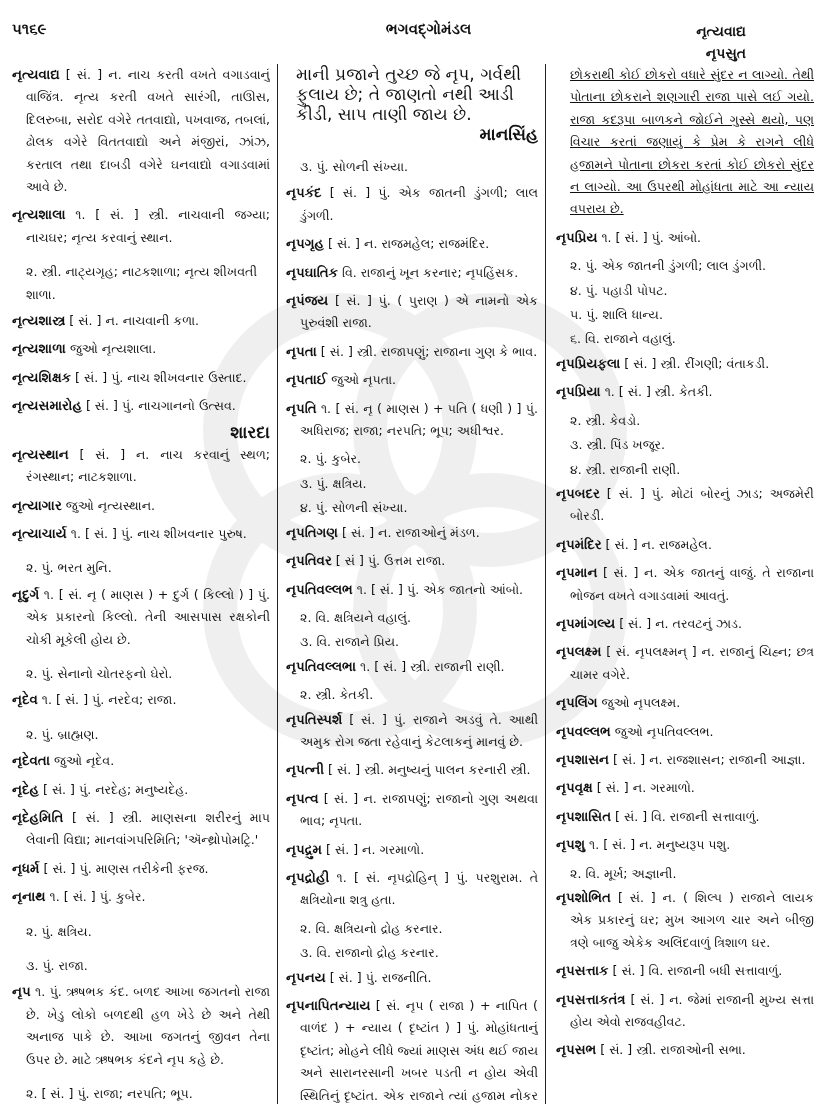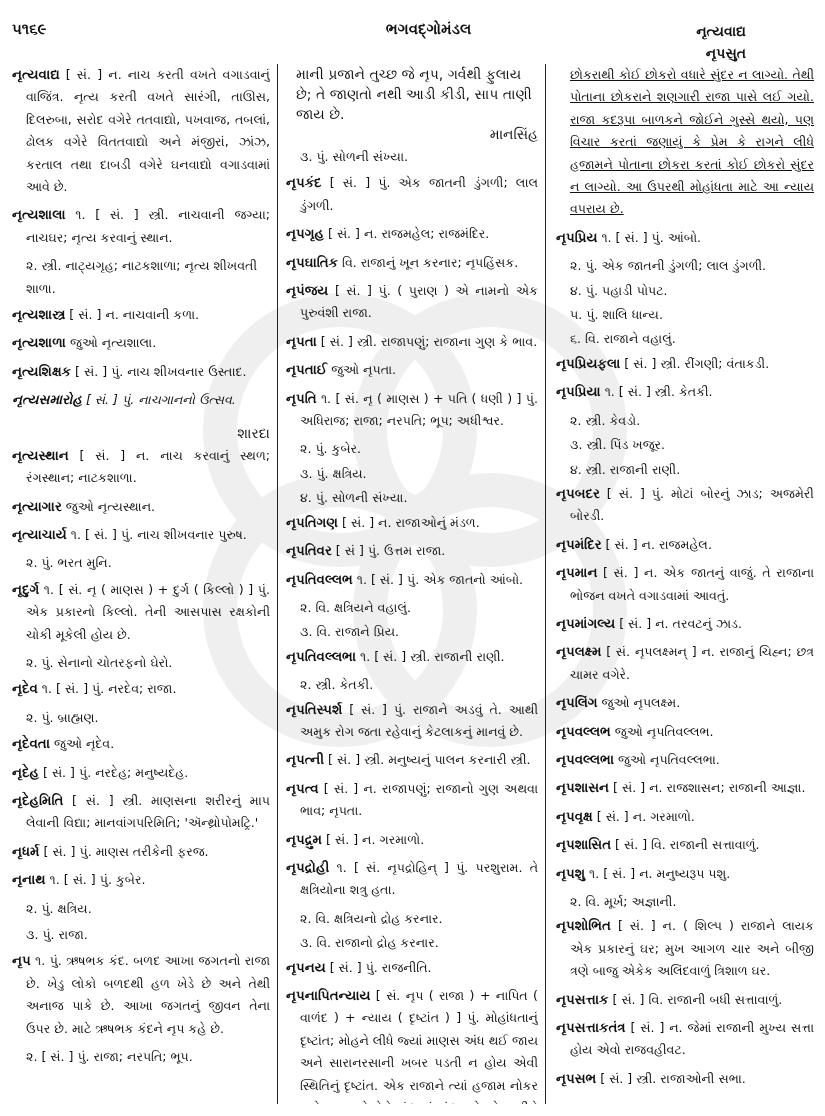--- a/index.html
+++ b/index.html
@@ -21,24 +21,24 @@
     .col { position: absolute; top: 0; height: 1040px; overflow: hidden; font-size: 12.6px; line-height: 22.4px; }
     .col1 { left: 12px; width: 258px; }
     .col2 { left: 286px; width: 252px; }
     .col3 { left: 556px; width: 258px; }
     .rule { position: absolute; top: 64px; width: 1px; background: #222; }
     .rule1 { left: 277px; height: 1040px; }
     .rule2 { left: 545px; height: 1040px; }
     .entry { margin: 0 0 6px 0; text-align: justify; }
     .entry .hw { font-weight: bold; font-size: 13.4px; }
     .entry .def { }
-    .sense { padding-left: 14px; margin: 0 0 4px 0; }
+    .sense { padding-left: 14px; margin: 12px 0 4px 0; }
     .sub { padding-left: 14px; margin: 0 0 2px 0; }
-    .quote { padding-left: 10px; font-size: 14px; line-height: 20px; margin: 0 0 2px 0; }
-    .quote .src { display: block; text-align: right; font-weight: normal; }
+    .quote { padding-left: 10px; font-size: 17px; line-height: 20px; margin: 0 0 2px 0; }
+    .quote .src { display: block; text-align: right; font-weight: bold; }
     .cont { padding-left: 14px; margin: 0 0 6px 0; text-align: justify; text-decoration: underline; }
     .hang { padding-left: 14px; text-indent: -14px; }
   </style>
 </head>
 <body>
 
 <svg class="watermark" viewBox="0 0 430 560">
   <circle cx="140" cy="200" r="120" fill="none" stroke="#000" stroke-width="34"></circle>
   <circle cx="290" cy="200" r="120" fill="none" stroke="#000" stroke-width="34"></circle>
   <circle cx="140" cy="380" r="120" fill="none" stroke="#000" stroke-width="34"></circle>
@@ -58,21 +58,21 @@
 <div class="rule rule2"></div>
 
 <div class="columns">
   <div class="col col1">
       <div class="entry hang"><span class="hw">નૃત્યવાદ્ય</span> <span class="def">[ સં. ] ન. નાચ કરતી વખતે વગાડવાનું વાજિંત્ર. નૃત્ય કરતી વખતે સારંગી, તાઊસ, દિલરુબા, સરોદ વગેરે તતવાદ્યો, પખવાજ, તબલાં, ઢોલક વગેરે વિતતવાદ્યો અને મંજીરાં, ઝાંઝ, કરતાલ તથા દાબડી વગેરે ઘનવાદ્યો વગાડવામાં આવે છે.</span></div>
       <div class="entry hang"><span class="hw">નૃત્યશાલા</span> <span class="def">૧. [ સં. ] સ્ત્રી. નાચવાની જગ્યા; નાચઘર; નૃત્ય કરવાનું સ્થાન.</span></div>
       <div class="sense">૨. સ્ત્રી. નાટ્યગૃહ; નાટકશાળા; નૃત્ય શીખવતી શાળા.</div>
       <div class="entry hang"><span class="hw">નૃત્યશાસ્ત્ર</span> <span class="def">[ સં. ] ન. નાચવાની કળા.</span></div>
       <div class="entry hang"><span class="hw">નૃત્યશાળા</span> <span class="def">જુઓ નૃત્યશાલા.</span></div>
       <div class="entry hang"><span class="hw">નૃત્યશિક્ષક</span> <span class="def">[ સં. ] પું. નાચ શીખવનાર ઉસ્તાદ.</span></div>
-      <div class="entry hang" style="margin-bottom: 11px; font-style: italic;"><span class="hw">નૃત્યસમારોહ</span> <span class="def">[ સં. ] પું. નાચગાનનો ઉત્સવ.</span></div>
+      <div class="entry hang" style="margin-bottom: 4px;"><span class="hw">નૃત્યસમારોહ</span> <span class="def">[ સં. ] પું. નાચગાનનો ઉત્સવ.</span></div>
       <div class="quote"><span class="src">શારદા</span></div>
       <div class="entry hang"><span class="hw">નૃત્યસ્થાન</span> <span class="def">[ સં. ] ન. નાચ કરવાનું સ્થળ; રંગસ્થાન; નાટકશાળા.</span></div>
       <div class="entry hang"><span class="hw">નૃત્યાગાર</span> <span class="def">જુઓ નૃત્યસ્થાન.</span></div>
       <div class="entry hang"><span class="hw">નૃત્યાચાર્ય</span> <span class="def">૧. [ સં. ] પું. નાચ શીખવનાર પુરુષ.</span></div>
       <div class="sense">૨. પું. ભરત મુનિ.</div>
       <div class="entry hang"><span class="hw">નૃદુર્ગ</span> <span class="def">૧. [ સં. નૃ ( માણસ ) + દુર્ગ ( કિલ્લો ) ] પું. એક પ્રકારનો કિલ્લો. તેની આસપાસ રક્ષકોની ચોકી મૂકેલી હોય છે.</span></div>
       <div class="sense">૨. પું. સેનાનો ચોતરફનો ઘેરો.</div>
       <div class="entry hang"><span class="hw">નૃદેવ</span> <span class="def">૧. [ સં. ] પું. નરદેવ; રાજા.</span></div>
       <div class="sense">૨. પું. બ્રાહ્મણ.</div>
       <div class="entry hang"><span class="hw">નૃદેવતા</span> <span class="def">જુઓ નૃદેવ.</span></div>
@@ -130,21 +130,20 @@
       <div class="sub">૨. સ્ત્રી. કેવડો.</div>
       <div class="sub">૩. સ્ત્રી. પિંડ ખજૂર.</div>
       <div class="sub">૪. સ્ત્રી. રાજાની રાણી.</div>
       <div class="entry hang"><span class="hw">નૃપબદર</span> <span class="def">[ સં. ] પું. મોટાં બોરનું ઝાડ; અજમેરી બોરડી.</span></div>
       <div class="entry hang"><span class="hw">નૃપમંદિર</span> <span class="def">[ સં. ] ન. રાજમહેલ.</span></div>
       <div class="entry hang"><span class="hw">નૃપમાન</span> <span class="def">[ સં. ] ન. એક જાતનું વાજું. તે રાજાના ભોજન વખતે વગાડવામાં આવતું.</span></div>
       <div class="entry hang"><span class="hw">નૃપમાંગલ્ય</span> <span class="def">[ સં. ] ન. તરવટનું ઝાડ.</span></div>
       <div class="entry hang"><span class="hw">નૃપલક્ષ્મ</span> <span class="def">[ સં. નૃપલક્ષ્મન્ ] ન. રાજાનું ચિહ્ન; છત્ર ચામર વગેરે.</span></div>
       <div class="entry hang"><span class="hw">નૃપલિંગ</span> <span class="def">જુઓ નૃપલક્ષ્મ.</span></div>
       <div class="entry hang"><span class="hw">નૃપવલ્લભ</span> <span class="def">જુઓ નૃપતિવલ્લભ.</span></div>
-      <div class="entry hang"><span class="hw">નૃપવલ્લભા</span> <span class="def">જુઓ નૃપતિવલ્લભા.</span></div>
       <div class="entry hang"><span class="hw">નૃપશાસન</span> <span class="def">[ સં. ] ન. રાજશાસન; રાજાની આજ્ઞા.</span></div>
       <div class="entry hang"><span class="hw">નૃપવૃક્ષ</span> <span class="def">[ સં. ] ન. ગરમાળો.</span></div>
       <div class="entry hang"><span class="hw">નૃપશાસિત</span> <span class="def">[ સં. ] વિ. રાજાની સત્તાવાળું.</span></div>
       <div class="entry hang"><span class="hw">નૃપશુ</span> <span class="def">૧. [ સં. ] ન. મનુષ્યરૂપ પશુ.</span></div>
       <div class="sub">૨. વિ. મૂર્ખ; અજ્ઞાની.</div>
       <div class="entry hang"><span class="hw">નૃપશોભિત</span> <span class="def">[ સં. ] ન. ( શિલ્પ ) રાજાને લાયક એક પ્રકારનું ઘર; મુખ આગળ ચાર અને બીજી ત્રણે બાજુ એકેક અલિંદવાળું ત્રિશાળ ઘર.</span></div>
       <div class="entry hang"><span class="hw">નૃપસત્તાક</span> <span class="def">[ સં. ] વિ. રાજાની બધી સત્તાવાળું.</span></div>
       <div class="entry hang"><span class="hw">નૃપસત્તાકતંત્ર</span> <span class="def">[ સં. ] ન. જેમાં રાજાની મુખ્ય સત્તા હોય એવો રાજવહીવટ.</span></div>
       <div class="entry hang"><span class="hw">નૃપસભ</span> <span class="def">[ સં. ] સ્ત્રી. રાજાઓની સભા.</span></div>
     </div>

